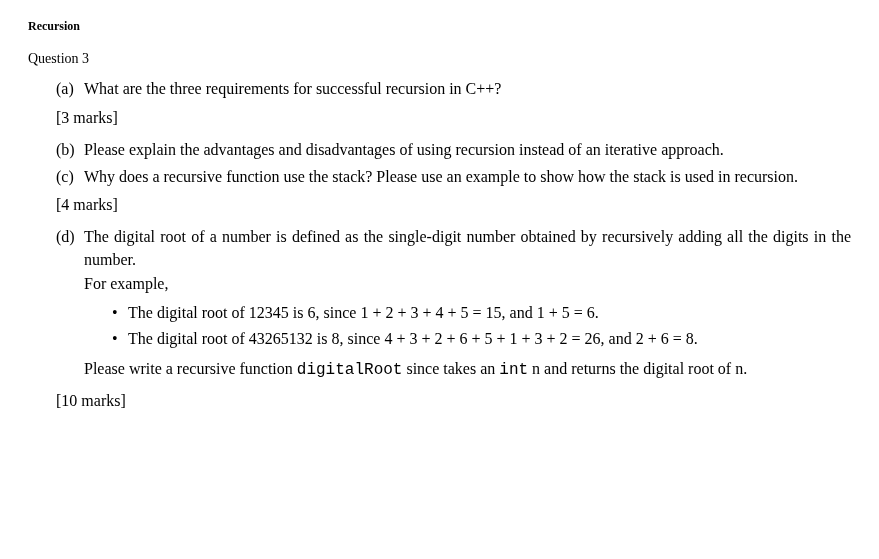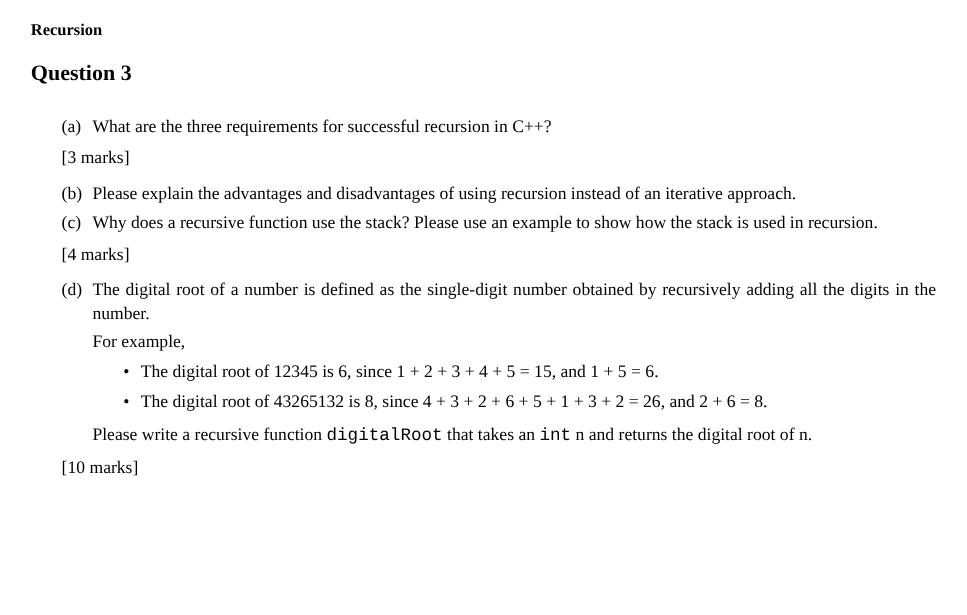--- a/index.html
+++ b/index.html
@@ -8,27 +8,27 @@
       font-size: 16px;
       line-height: 1.4;
       color: #000;
       background: #fff;
       width: 879px;
       height: 559px;
       padding: 18px 28px;
     }
     .section-title {
       font-weight: bold;
-      font-size: 15px;
+      font-size: 12px;
       margin-bottom: 14px;
     }
     .question-title {
-      font-weight: bold;
-      font-size: 20px;
-      margin-bottom: 24px;
+      font-weight: normal;
+      font-size: 14px;
+      margin-bottom: 10px;
     }
     .parts {
       padding-left: 28px;
     }
     .part {
       display: flex;
       margin-bottom: 4px;
     }
     .part-label {
       width: 28px;
@@ -108,19 +108,19 @@
         <div class="bullet">
           <div class="bullet-dot">•</div>
           <div class="bullet-text">The digital root of 12345 is 6, since 1 + 2 + 3 + 4 + 5 = 15, and 1 + 5 = 6.</div>
         </div>
         <div class="bullet">
           <div class="bullet-dot">•</div>
           <div class="bullet-text">The digital root of 43265132 is 8, since 4 + 3 + 2 + 6 + 5 + 1 + 3 + 2 = 26, and 2 + 6 = 8.</div>
         </div>
       </div>
       <div class="line">
-        <span>Please write a recursive function </span><span class="mono">digitalRoot</span><span> that takes an </span><span class="mono">int</span><span> n and returns the digital root of n.</span>
+        <span>Please write a recursive function </span><span class="mono">digitalRoot</span><span> since takes an </span><span class="mono">int</span><span> n and returns the digital root of n.</span>
       </div>
     </div>
   </div>
   <div class="marks-row">[10 marks]</div>
 
 </div>
 
 </body></html>

